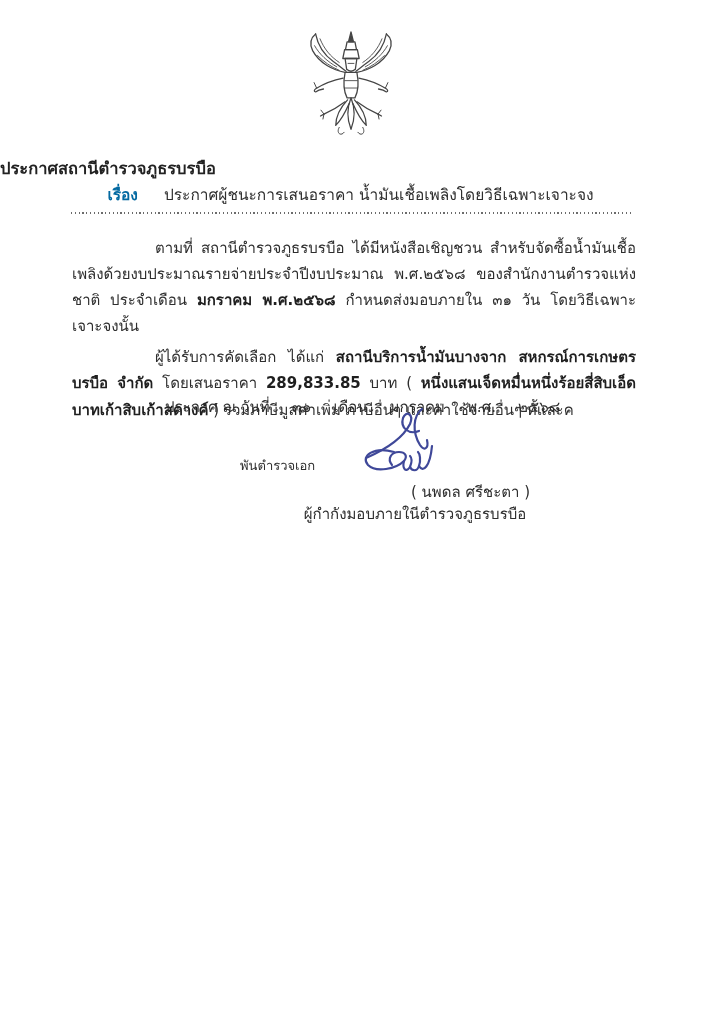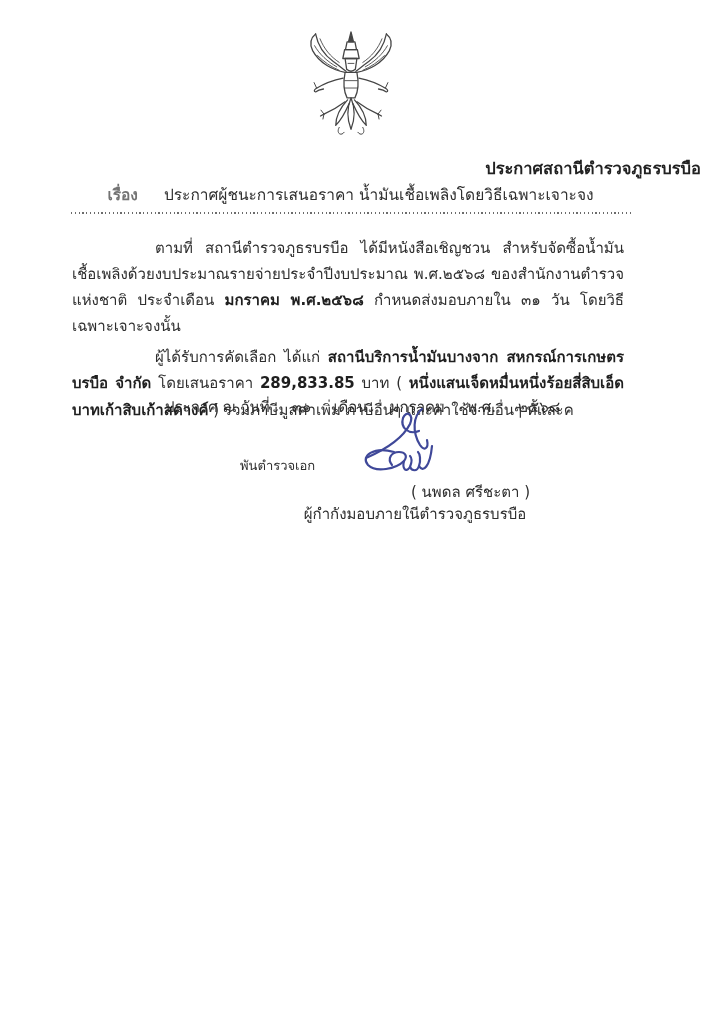--- a/index.html
+++ b/index.html
@@ -4,37 +4,37 @@
 <style>
   html,body{margin:0;padding:0;}
   body{
     width:701px;height:1024px;background:#ffffff;position:relative;
     font-family:"DejaVu Sans","Liberation Sans",sans-serif;
     color:#2e2e2e;overflow:hidden;
   }
   .page{position:absolute;inset:0;}
   .emblem-wrap{position:absolute;top:28px;left:0;width:701px;display:flex;justify-content:center;}
   .doc-title{
-    position:absolute;top:155px;left:0;width:701px;text-align:right;
+    position:absolute;top:155px;left:0;width:701px;text-align:left;
     font-weight:bold;font-size:16.5px;color:#222;
   }
   .subject-line{
     position:absolute;top:182px;left:0;width:701px;
     display:flex;justify-content:center;gap:26px;font-size:15.5px;
   }
-  .subject-label{font-weight:bold;color:#737373;}
+  .subject-label{font-weight:bold;color:#0369a1;}
   .dotted-rule{
     position:absolute;top:212px;left:71px;width:560px;height:2px;
     background:repeating-linear-gradient(90deg,#6b6b6b 0 1.2px,transparent 1.2px 3.8px);
   }
   .content{
     position:absolute;top:235px;left:72px;width:568px;
     font-size:15px;line-height:1.74;text-align:justify;
   }
-  .content p{margin:0 16px 5px 0;text-indent:83px;}
+  .content p{margin:0 4px 5px 0;text-indent:83px;}
   .b{font-weight:bold;color:#1f1f1f;}
   .date-line{
     position:absolute;top:395px;left:165px;display:flex;gap:22px;font-size:15px;
   }
   .sig-rank{position:absolute;top:455px;left:240px;font-size:13px;}
   .sig-ink{position:absolute;top:404px;left:352px;}
   .sig-name{position:absolute;top:480px;left:300px;width:230px;text-align:right;font-size:15px;}
   .sig-position{position:absolute;top:502px;left:300px;width:230px;text-align:center;font-size:15px;}
 </style>
 </head>

